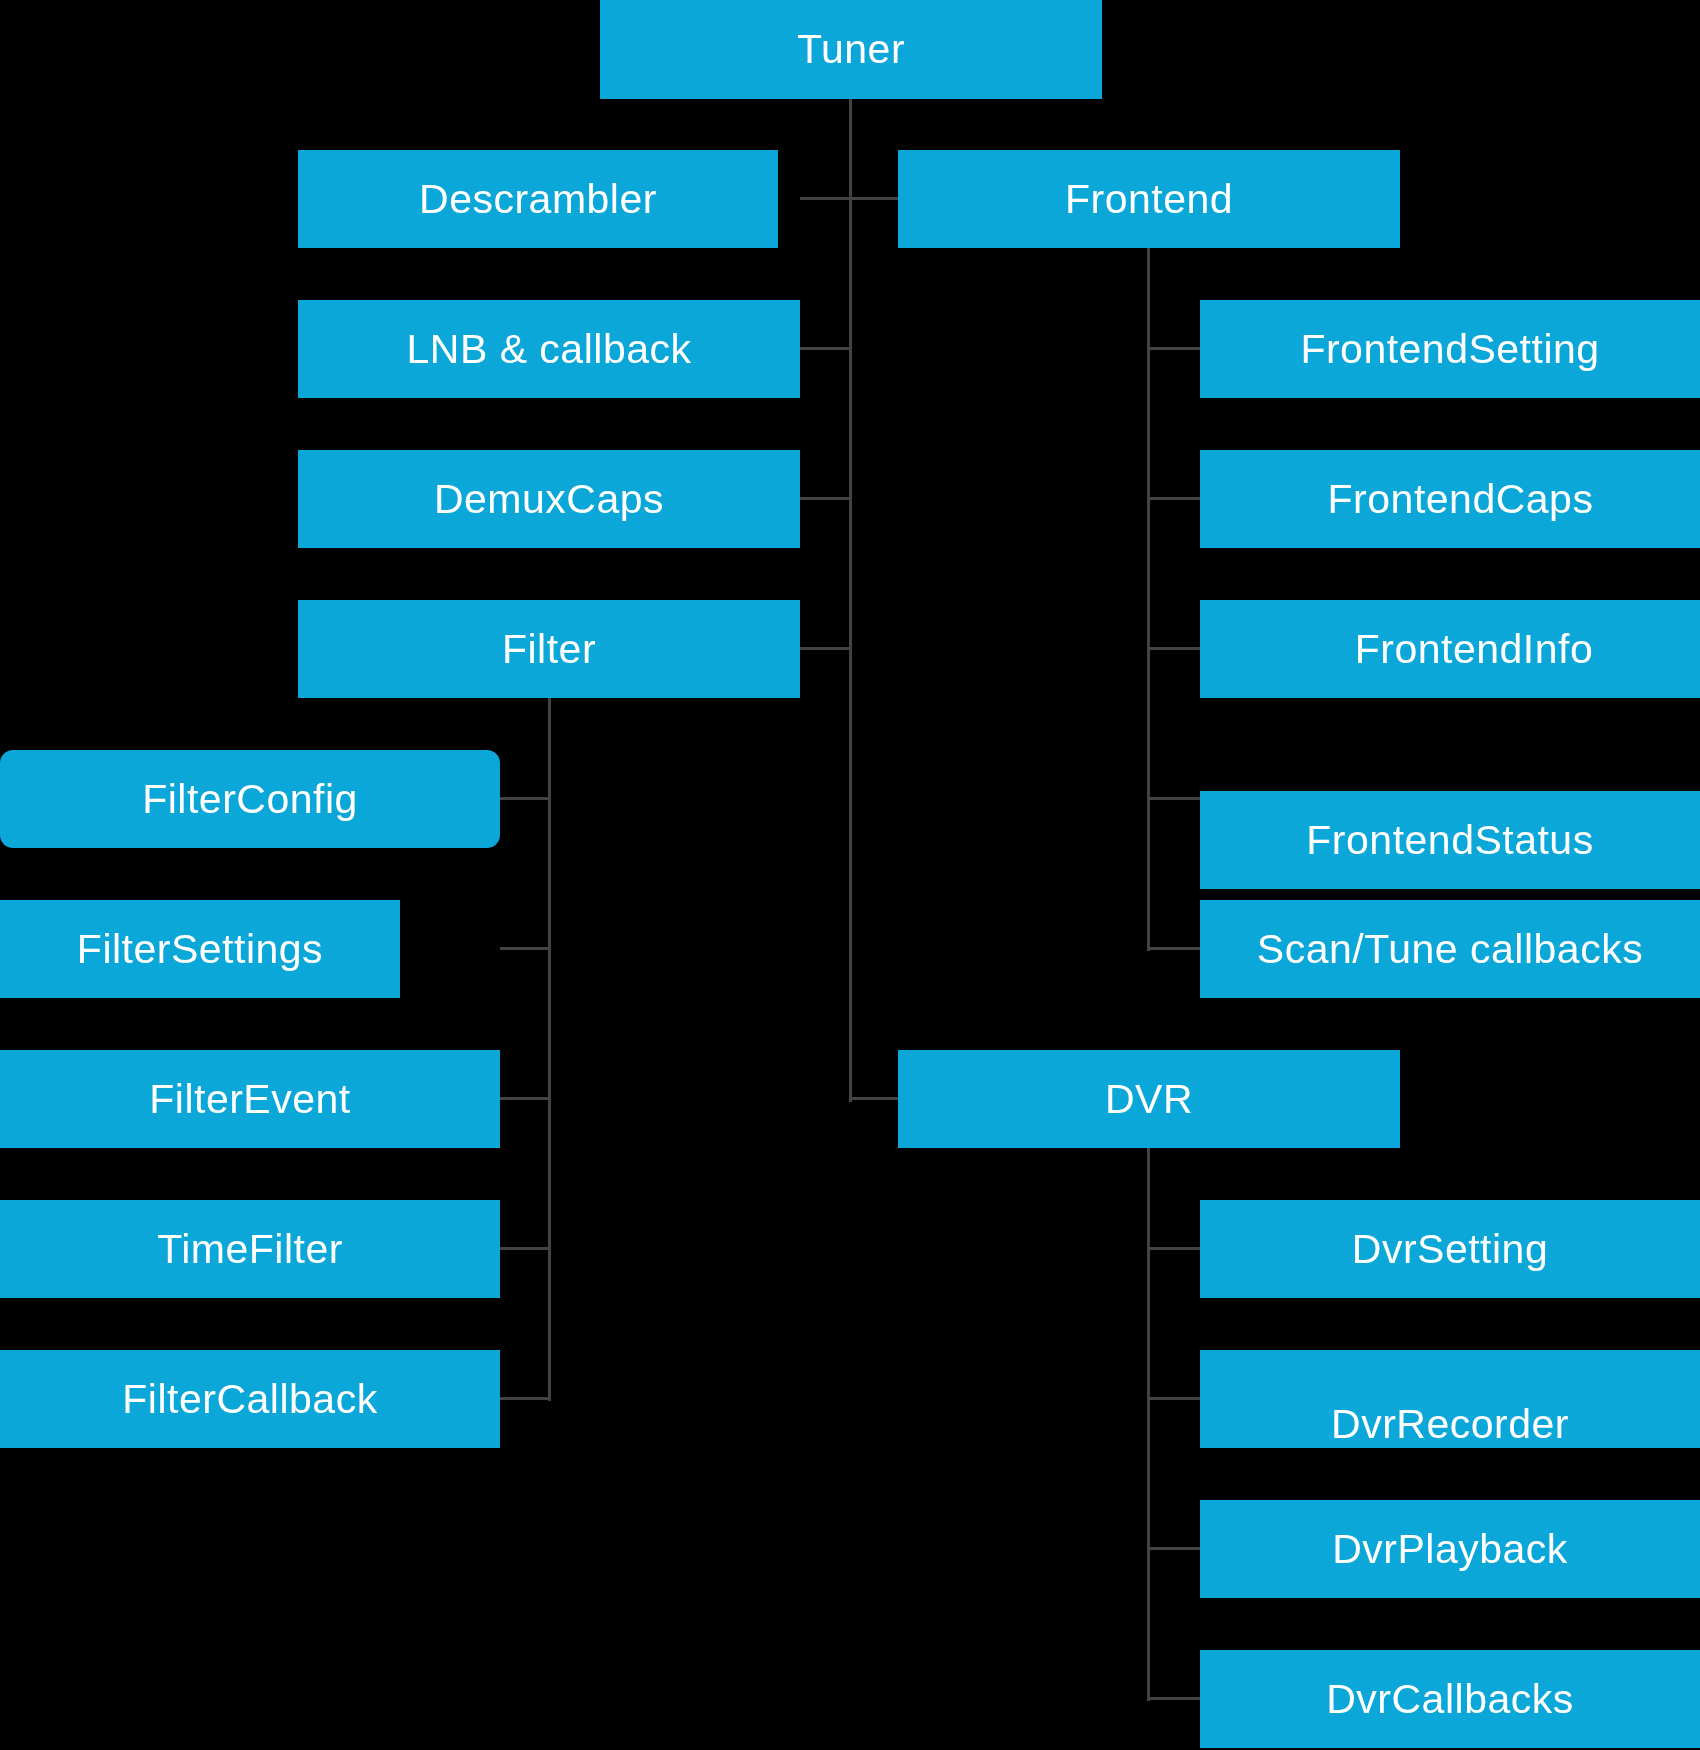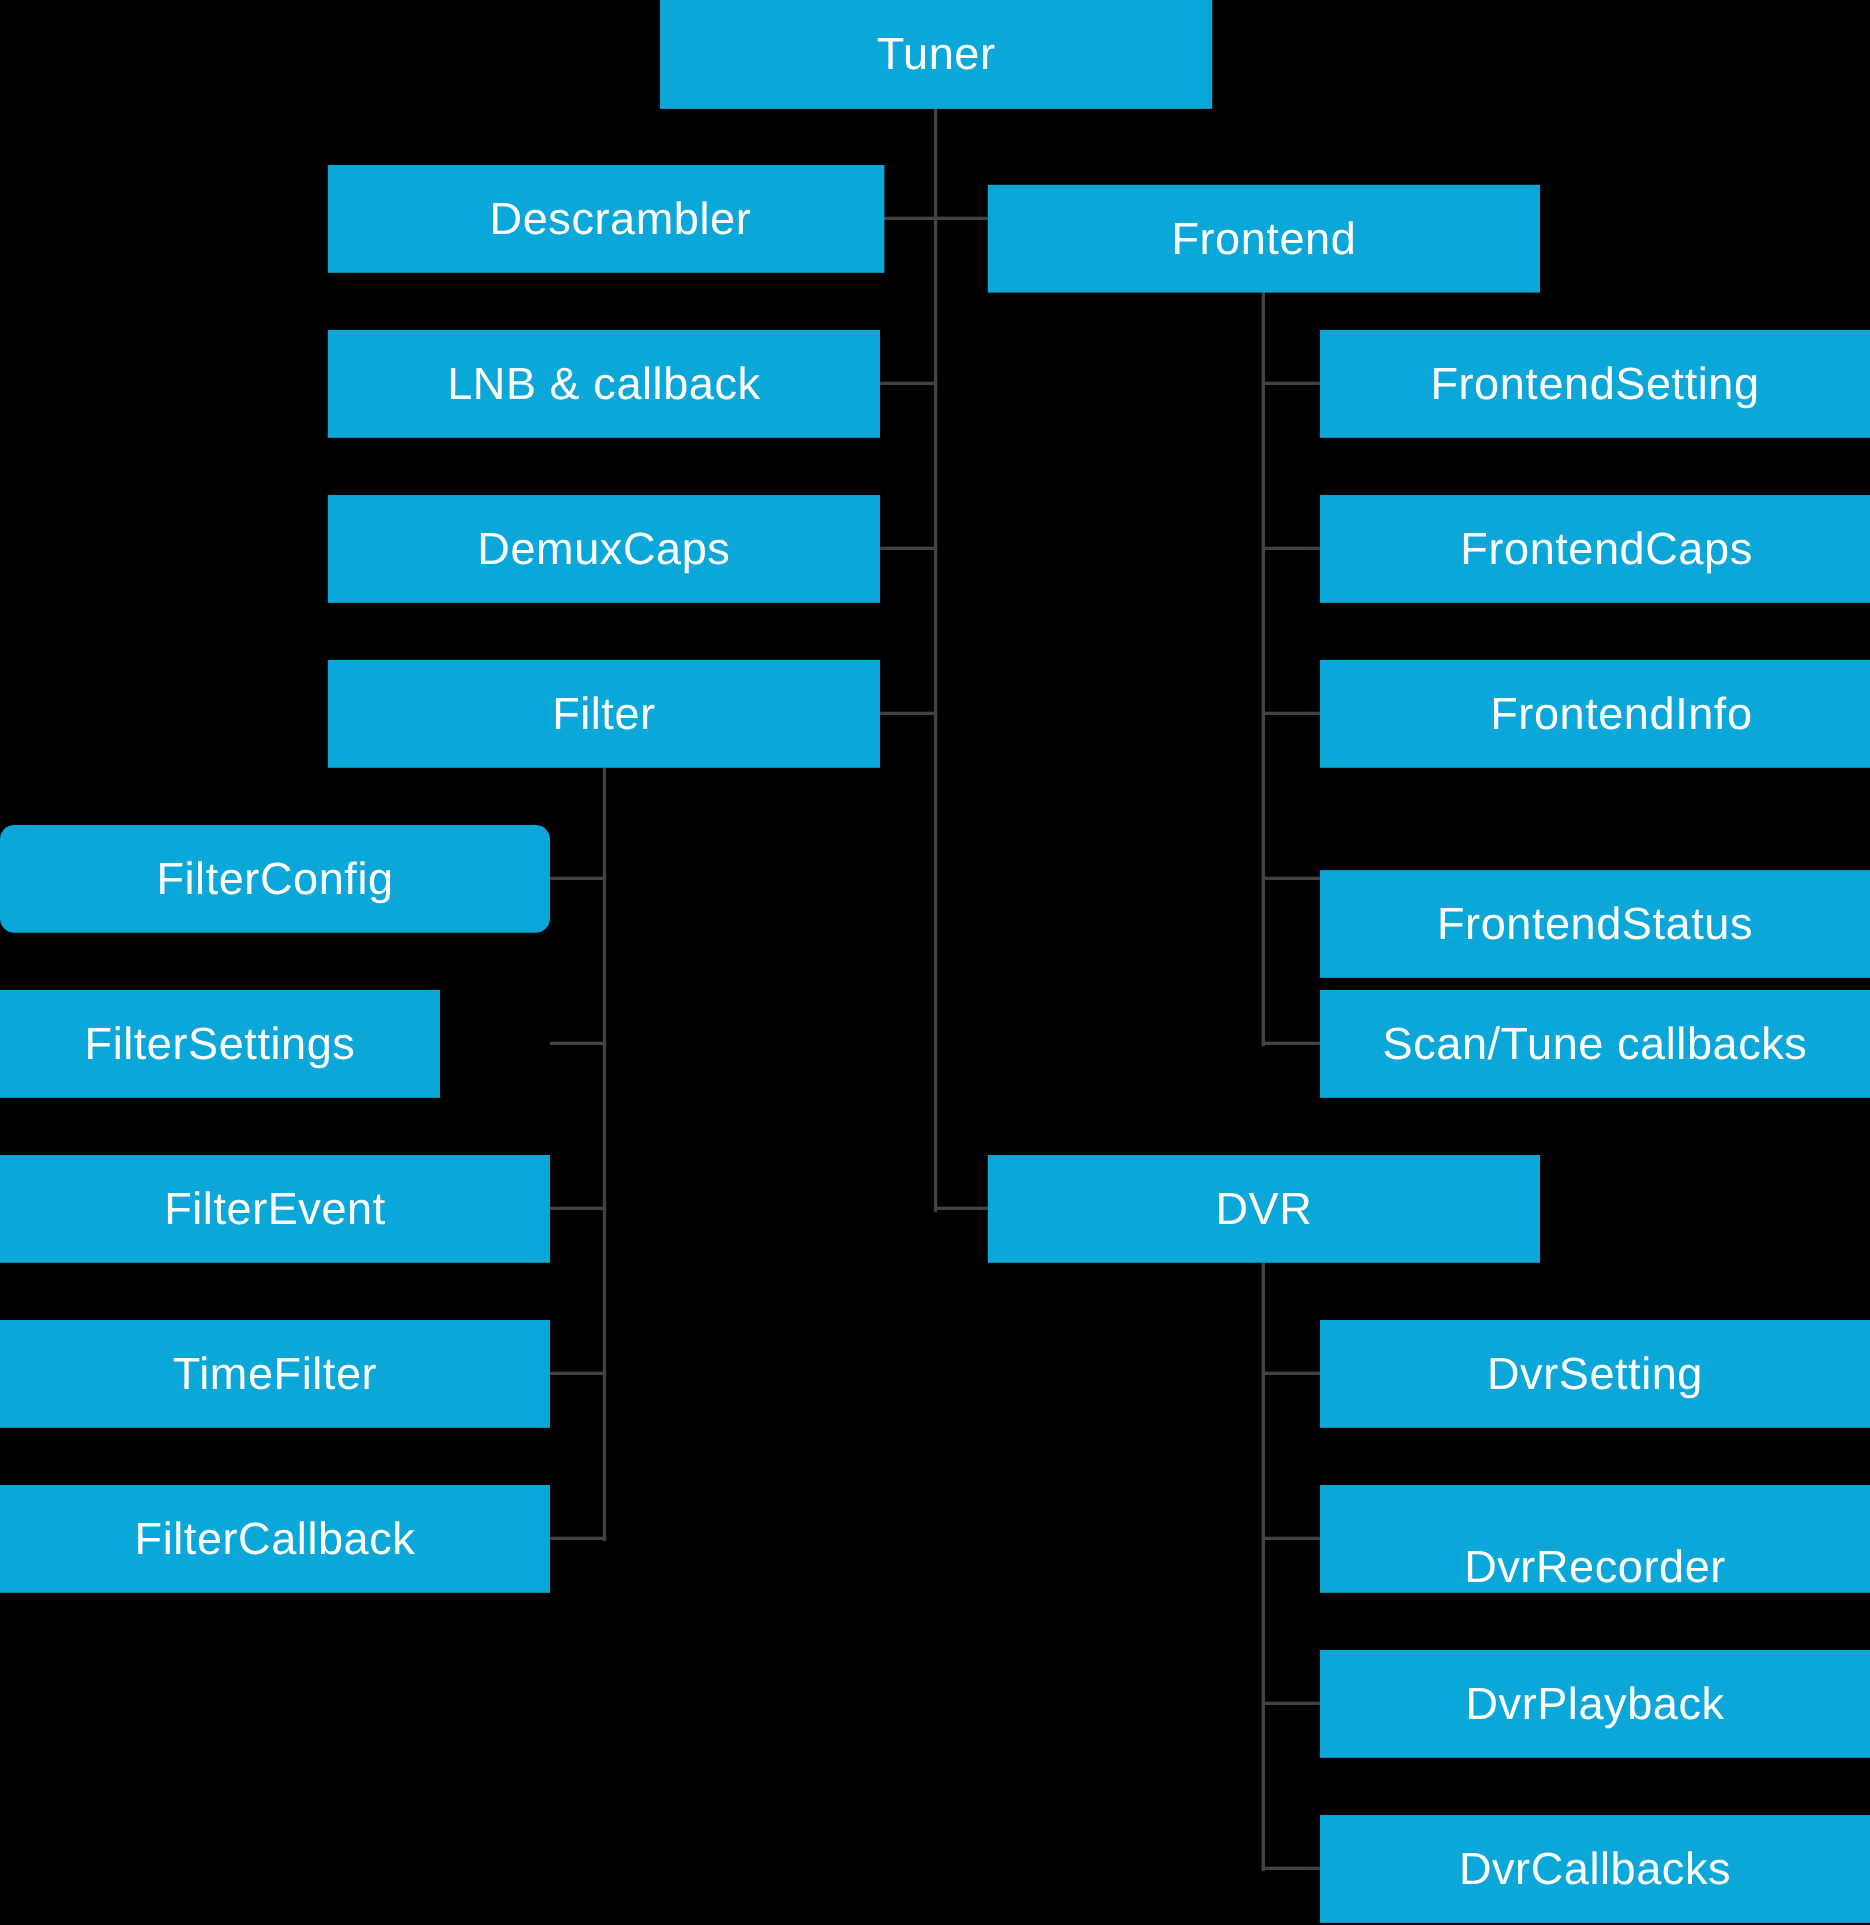--- a/index.html
+++ b/index.html
@@ -62,34 +62,34 @@
   <div class="line h" style="left:849px; top:1097px; width:49px;"></div>
   <div class="line h" style="left:1150px; top:1247px; width:50px;"></div>
   <div class="line h" style="left:1150px; top:1397px; width:50px;"></div>
   <div class="line h" style="left:1150px; top:1547px; width:50px;"></div>
   <div class="line h" style="left:1147px; top:1697px; width:53px;"></div>
 
   <div class="node" style="left:600px; top:0px; width:502px; height:99px;">
     <span>Tuner</span>
   </div>
 
-  <div class="node" style="left:298px; top:150px; width:480px;padding-left:26px;">
+  <div class="node" style="left:298px; top:150px; width:480px;">
     <span>Descrambler</span>
   </div>
   <div class="node" style="left:298px; top:300px; width:502px;">
     <span>LNB &amp; callback</span>
   </div>
   <div class="node" style="left:298px; top:450px; width:502px;">
     <span>DemuxCaps</span>
   </div>
   <div class="node" style="left:298px; top:600px; width:502px;">
     <span>Filter</span>
   </div>
 
-  <div class="node" style="left:898px; top:150px; width:502px;margin-top:18px;">
+  <div class="node" style="left:898px; top:150px; width:502px;">
     <span>Frontend</span>
   </div>
   <div class="node" style="left:898px; top:1050px; width:502px;">
     <span>DVR</span>
   </div>
 
   <div class="node" style="left:0px; top:750px; width:500px;border-radius:13px;">
     <span>FilterConfig</span>
   </div>
   <div class="node" style="left:0px; top:900px; width:400px;">

